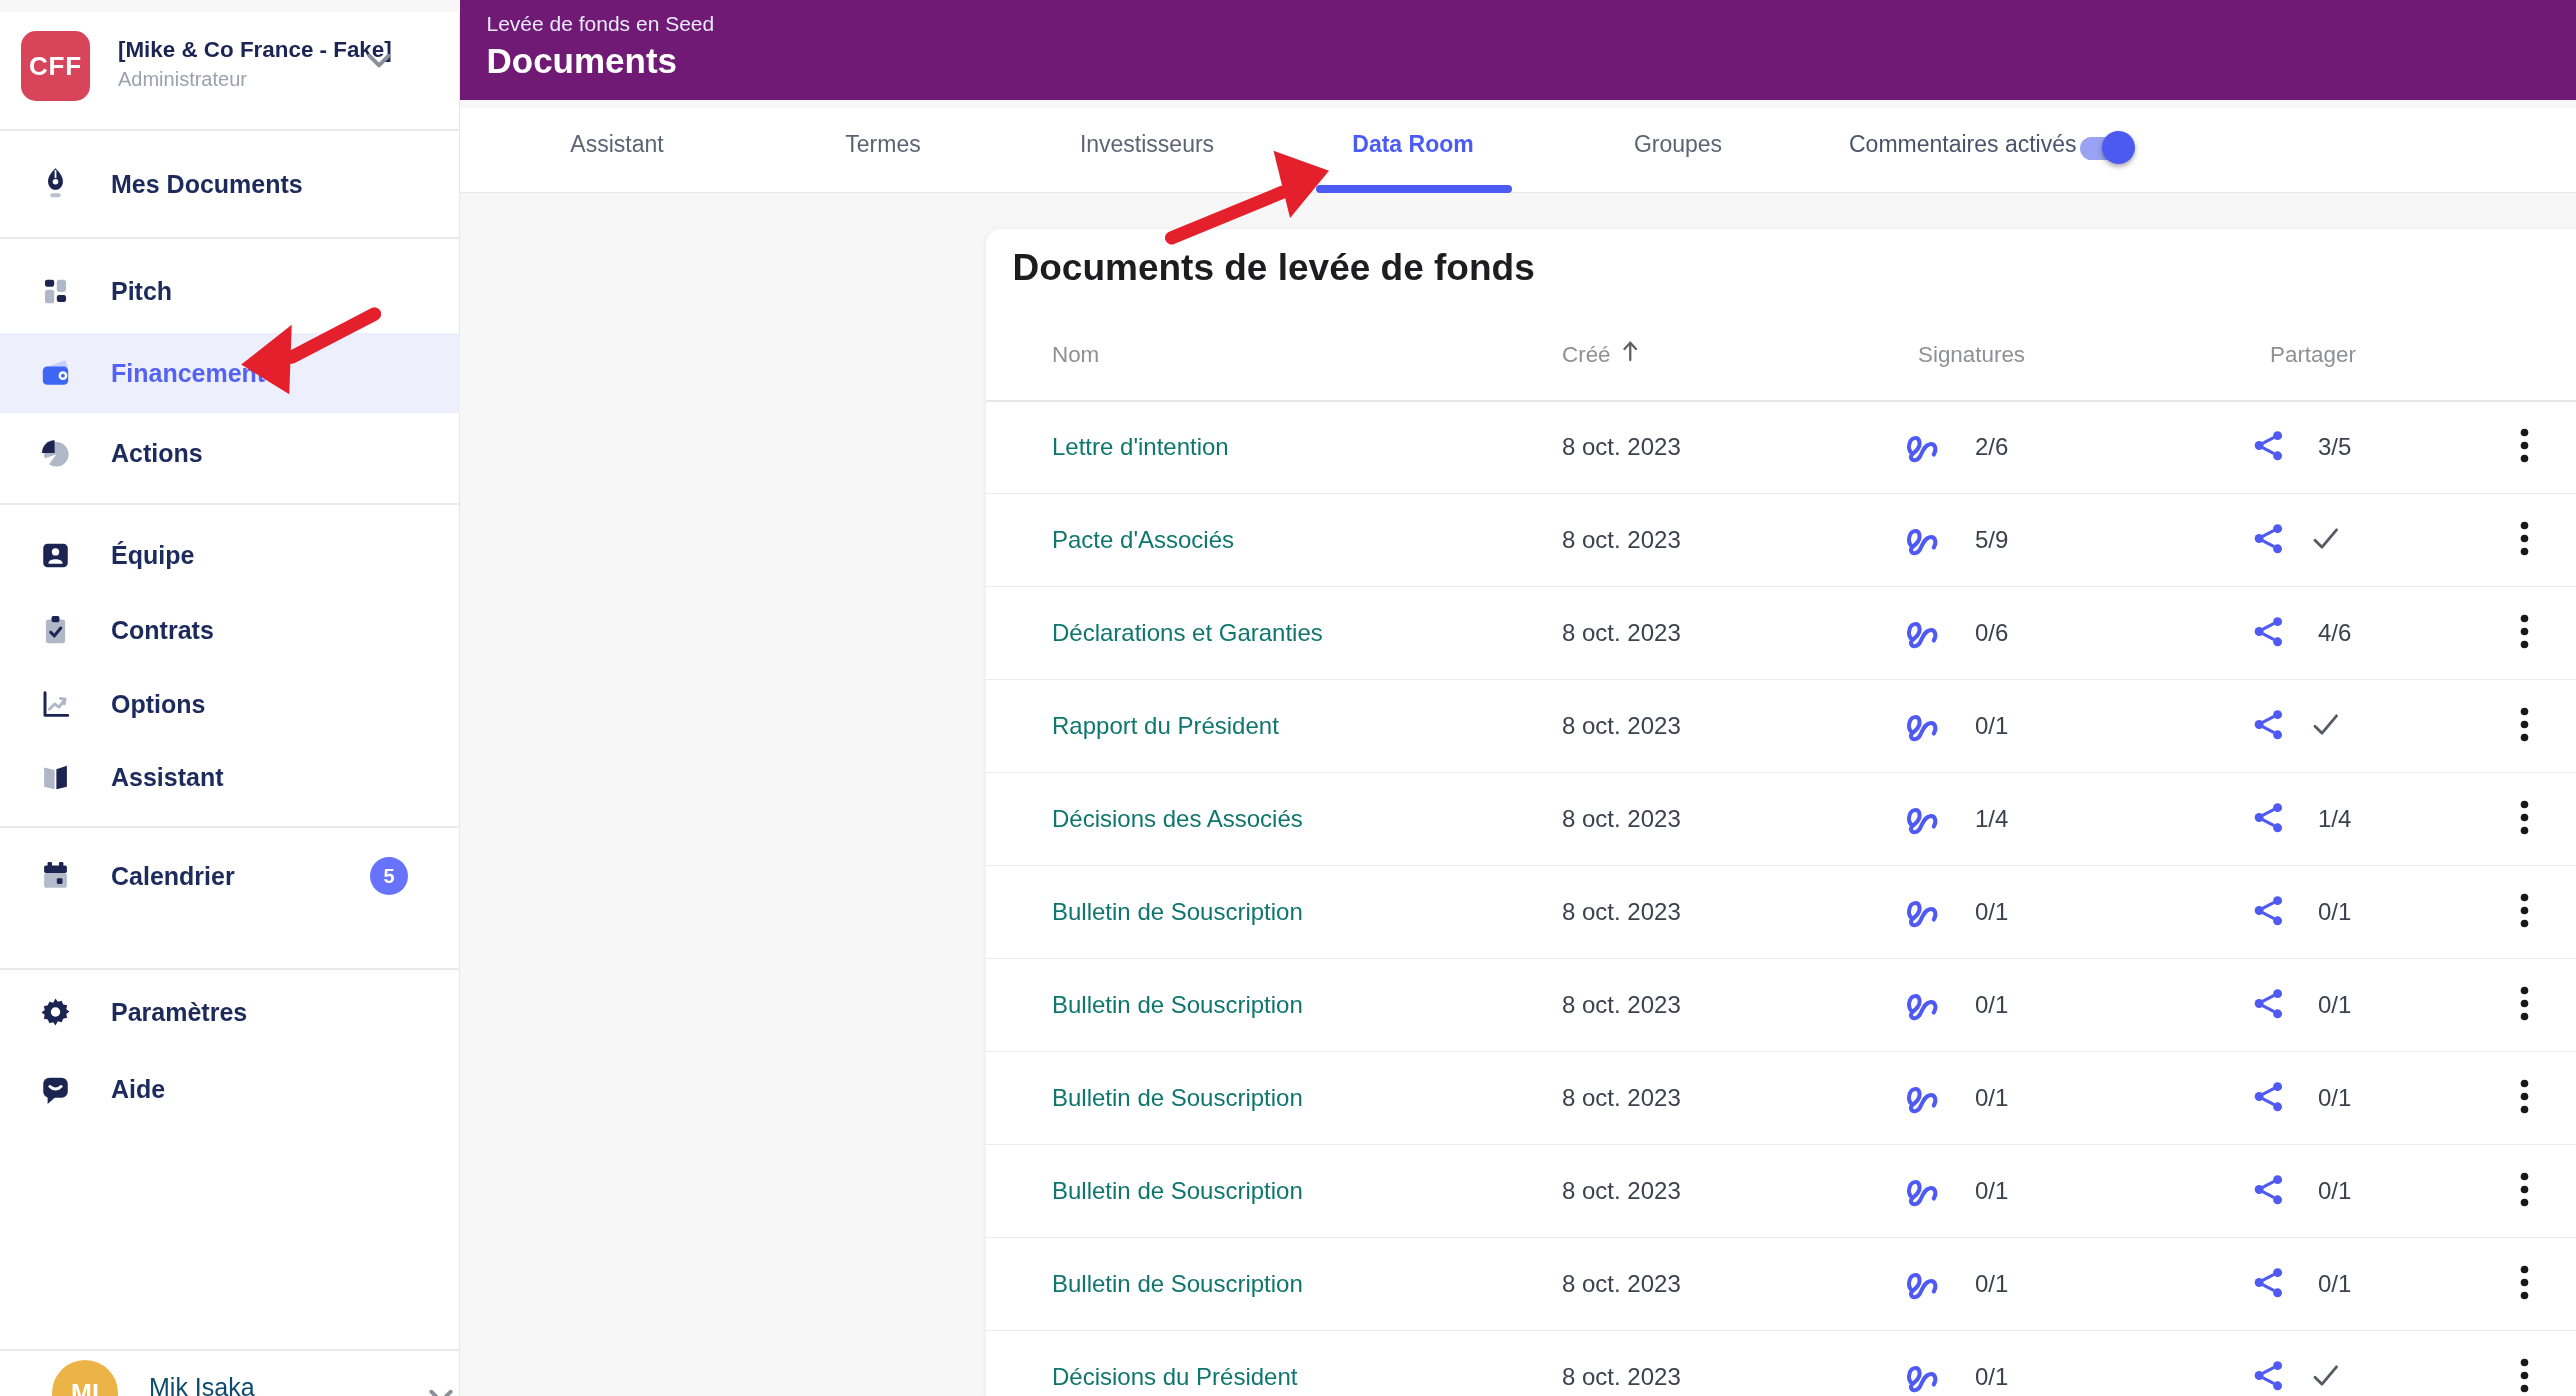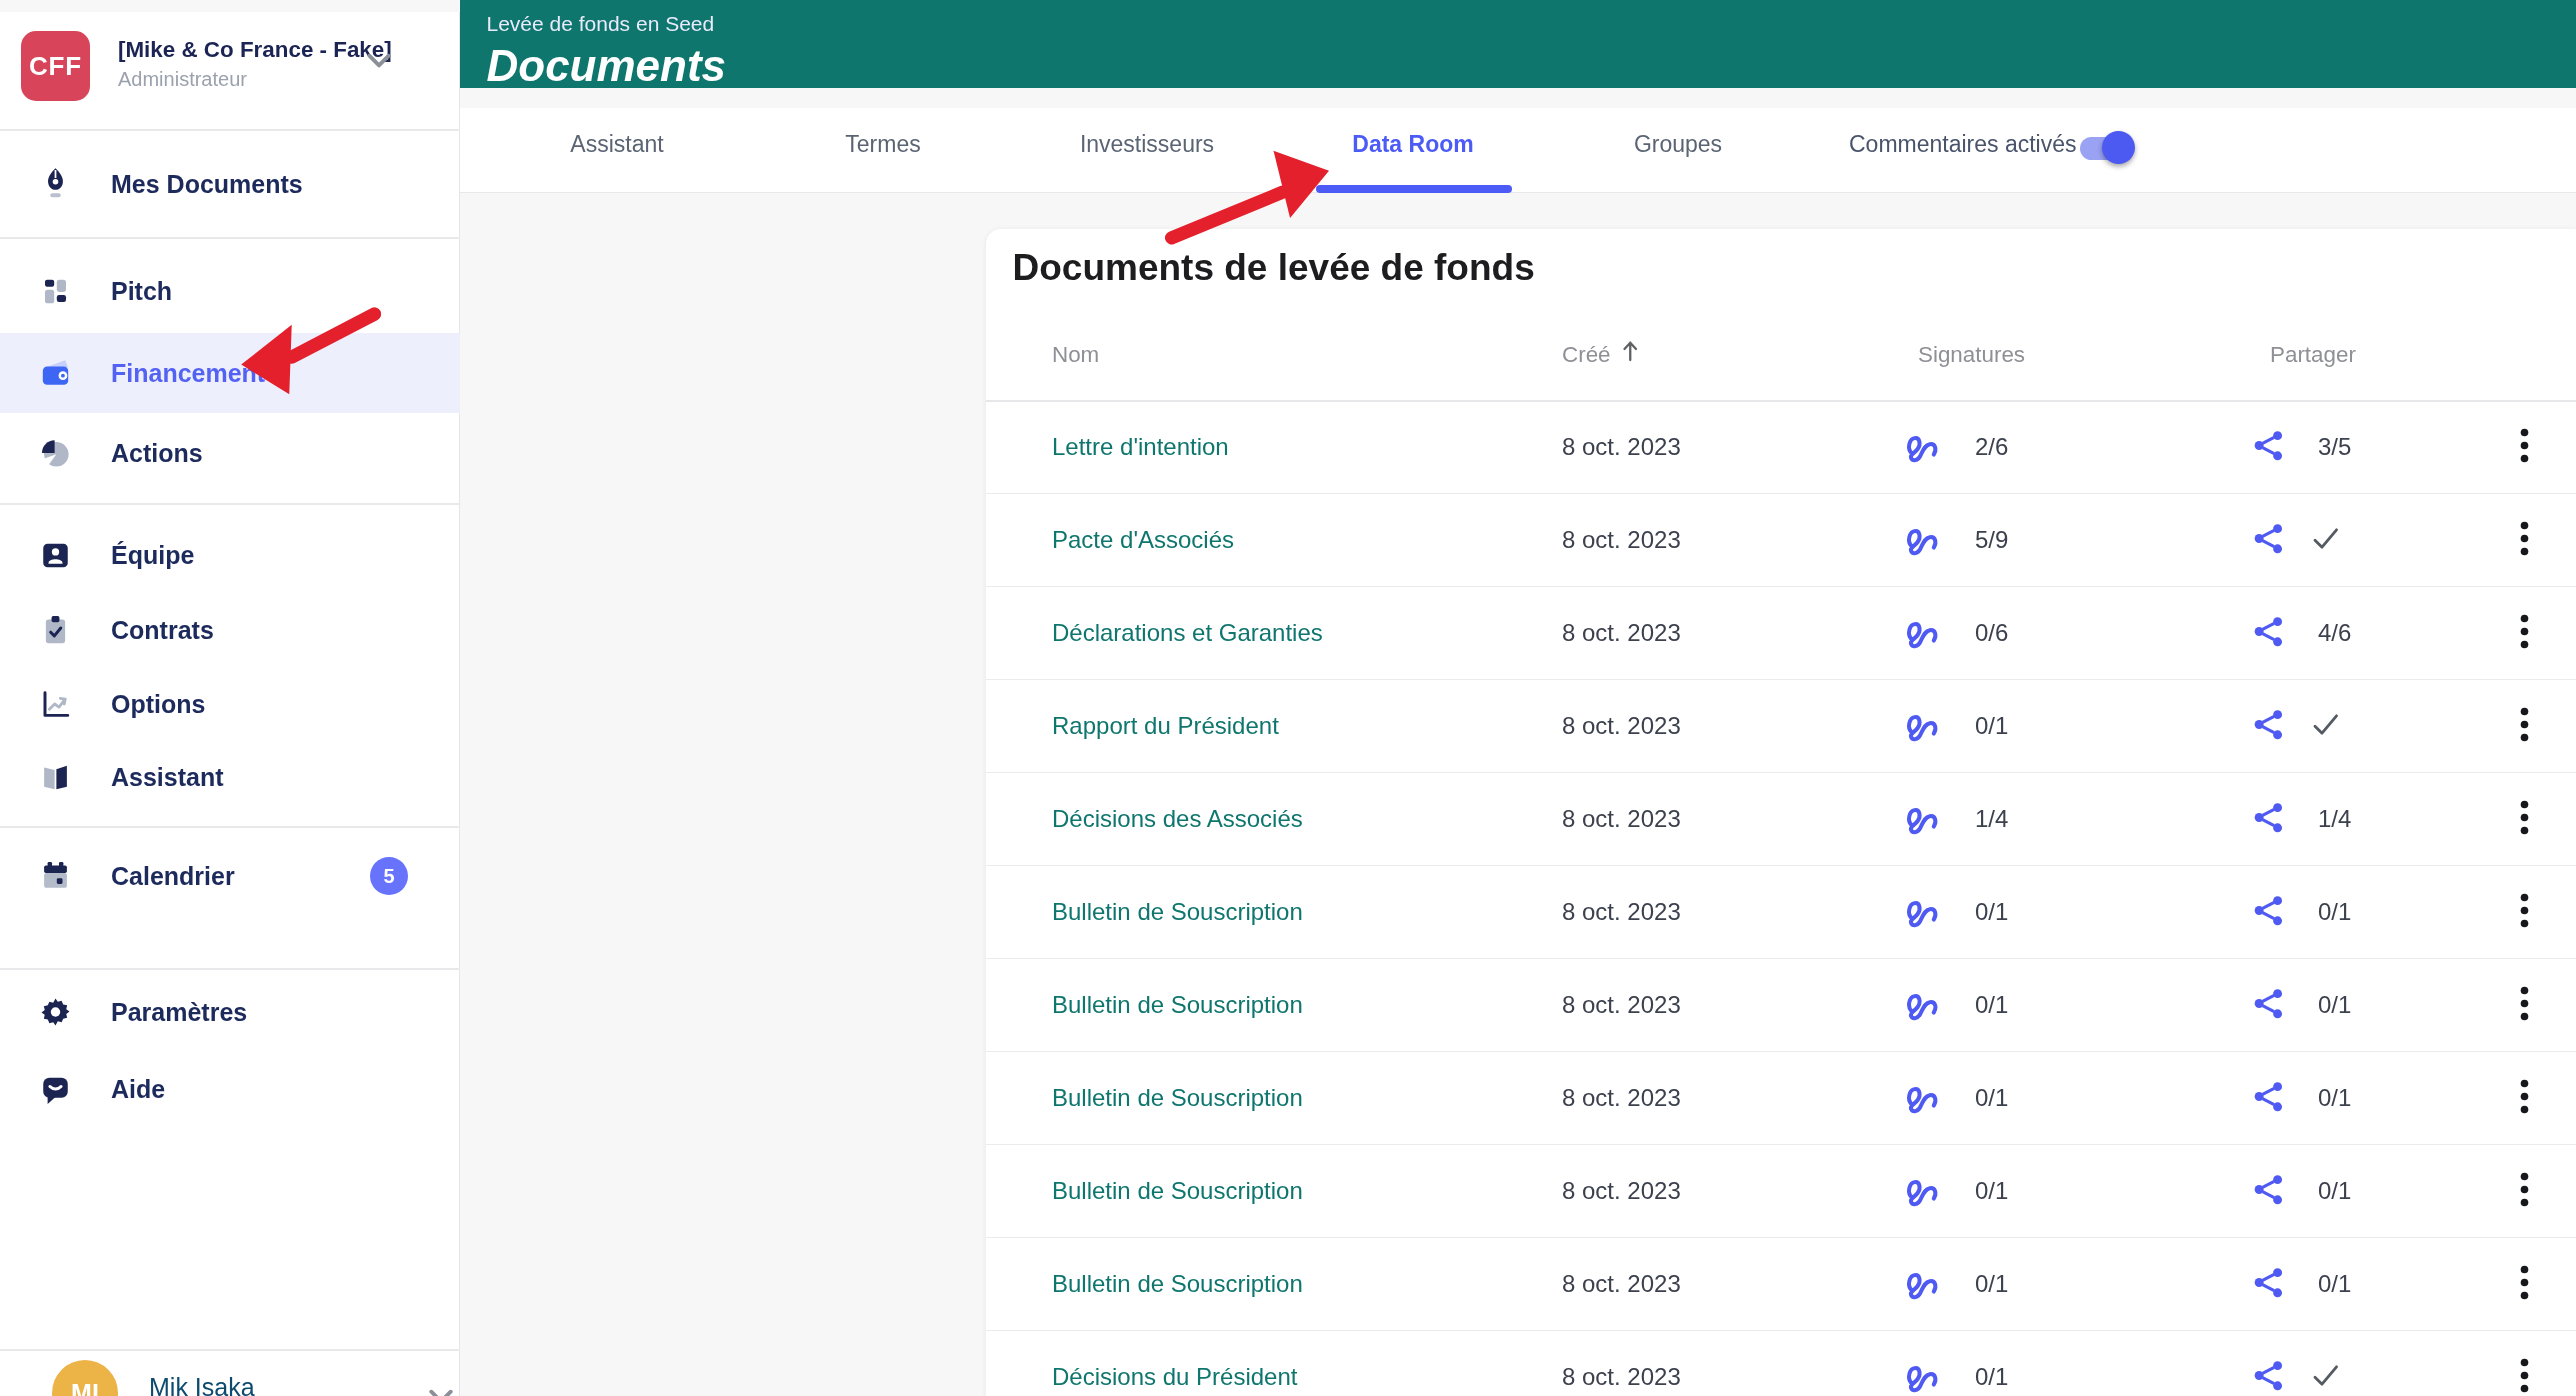--- a/index.html
+++ b/index.html
@@ -23,23 +23,23 @@
   .sb-item.active .sb-label { color:#5462f3; }
   .sb-badge { position:absolute; left:370px; top:50%; transform:translateY(-50%); width:38px; height:38px; border-radius:50%; background:#6673fa; color:#fff; font-size:20px; font-weight:600; display:flex; align-items:center; justify-content:center; }
 
   .user-block { position:absolute; left:0; top:1339px; width:460px; height:48px;margin-left:31px; }
   .user-avatar { position:absolute; left:21px; top:9px; width:66px; height:66px; border-radius:50%; background:#ecb347; color:#fff; font-size:25px; font-weight:bold; display:flex; align-items:center; justify-content:center; }
   .user-name { position:absolute; left:118px; top:21.5px; font-size:25px; font-weight:400; color:#0c4a6e; }
   .user-secondary { position:absolute; left:118px; top:53px; height:5px; overflow:hidden; font-size:20px; color:#98a0ae; }
   .user-chevron { position:absolute; left:396px; top:35px; }
 
   
-  .page-header { position:absolute; left:460px; top:0; width:2116px; height:88px; background:#0f766e; color:#fff; z-index:4;text-align:right; }
+  .page-header { position:absolute; left:460px; top:0; width:2116px; height:100px; background:#701a75; color:#fff; z-index:4;text-align:right; }
   .ph-breadcrumb { position:absolute; left:26.5px; top:11.6px; font-size:21px; color:#e9ebfd; }
-  .ph-title { position:absolute; left:26.5px; top:41px; font-size:44px; font-weight:bold;font-style:italic; }
+  .ph-title { position:absolute; left:26.5px; top:41px; font-size:35px; font-weight:bold; }
 
   
   .tabbar { position:absolute; left:460px; top:108px; width:2116px; height:85px; background:#ffffff; border-bottom:1.7px solid #e8e8eb; z-index:4; }
   .tab { position:absolute; top:23px; transform:translateX(-50%); font-size:23px; font-weight:500; color:#5a6473; white-space:nowrap; cursor:pointer; }
   .tab.active { color:#4c5bf5; font-weight:600; }
   .tab-underline { position:absolute; left:856px; top:77px; width:196px; height:7.5px; border-radius:4.1px; background:#4c5bf5; }
   .toggle-label { position:absolute; left:1389px; top:23px; font-size:23px; font-weight:500; color:#49536a; white-space:nowrap; }
   .toggle { position:absolute; left:1620px; top:22.4px; width:56px; height:33px; cursor:pointer; }
   .toggle-track { position:absolute; left:0; top:6.6px; width:53px; height:23px; border-radius:11.6px; background:#9aa3f3; }
   .toggle-thumb { position:absolute; left:21.5px; top:0.8px; width:33px; height:33px; border-radius:50%; background:#4d5af2; box-shadow:0 2.5px 5px rgba(0,0,0,0.35); }

